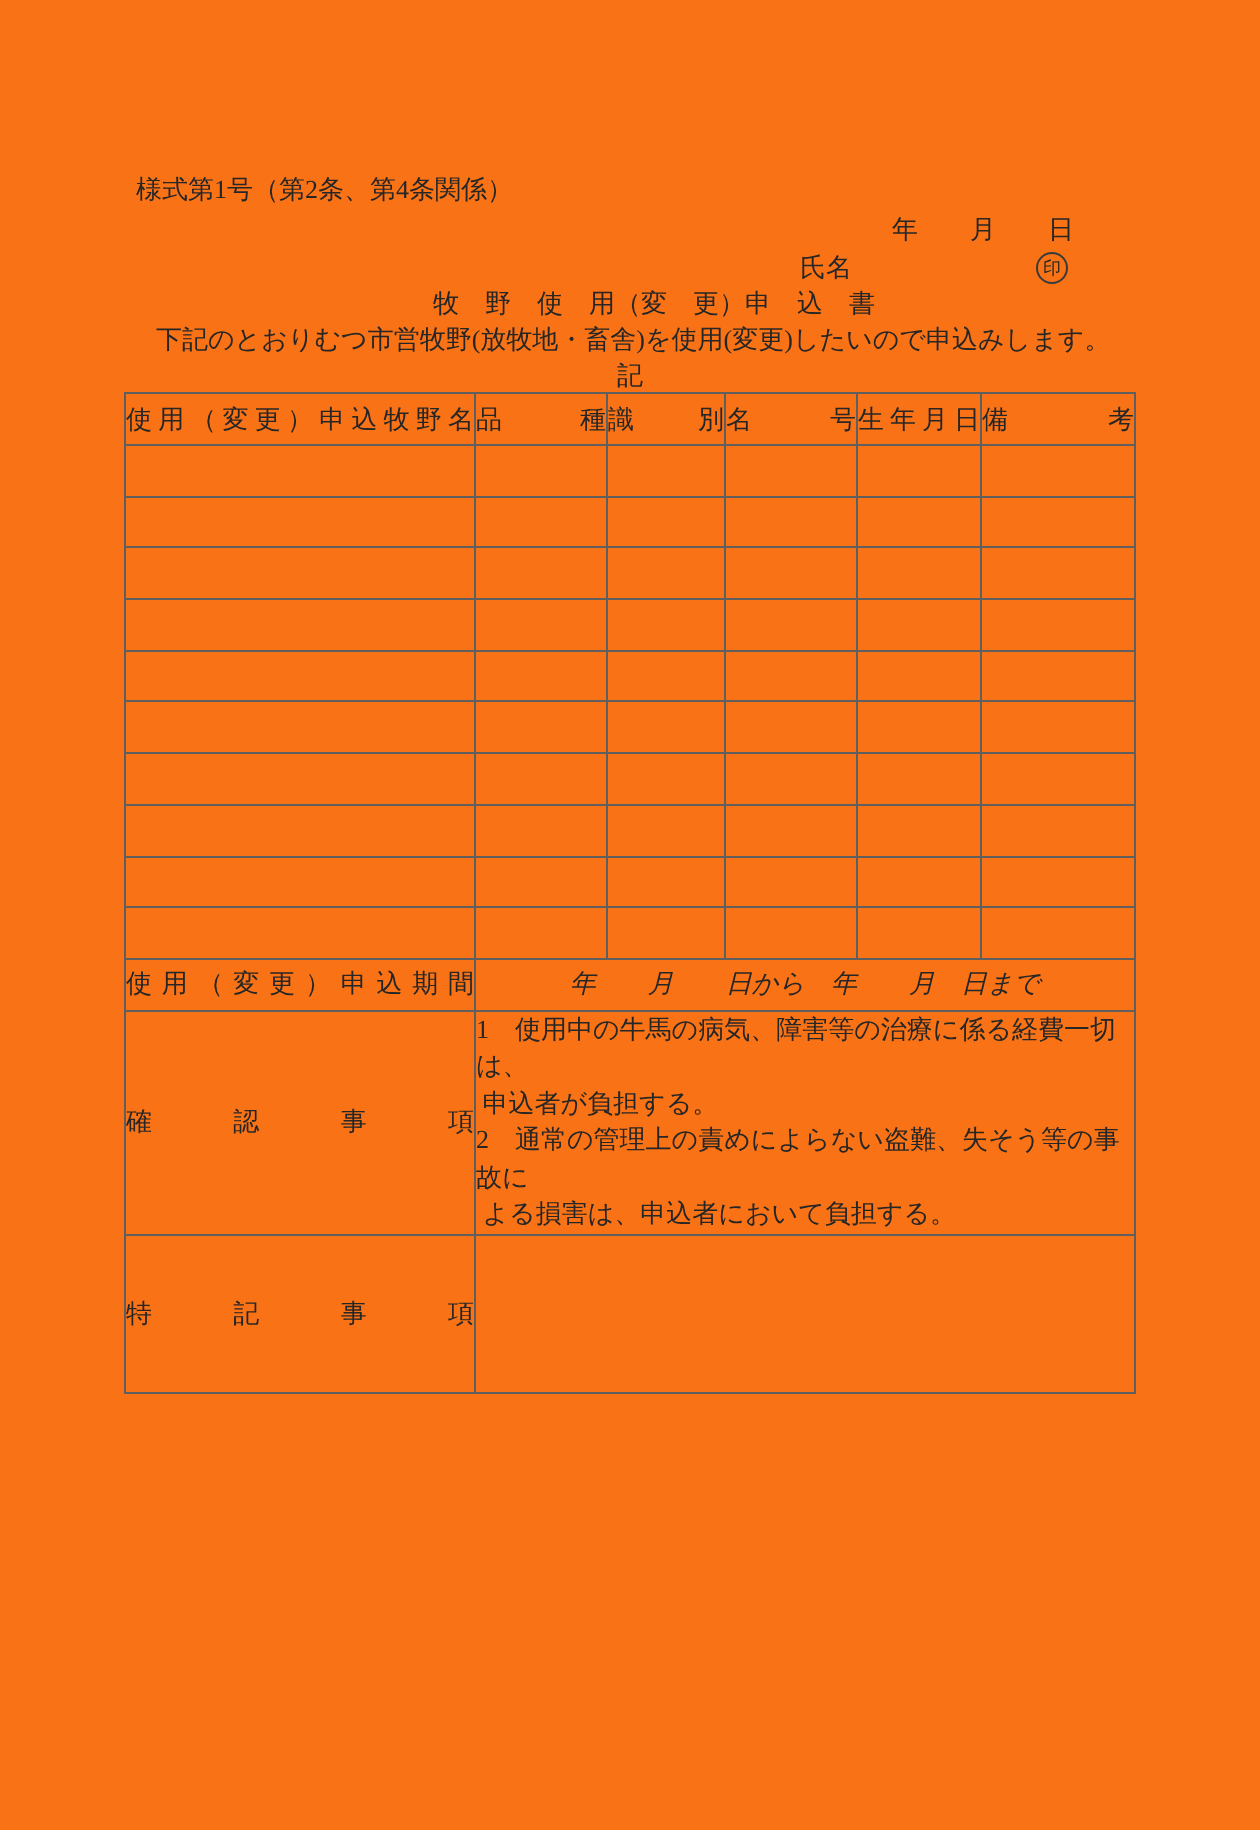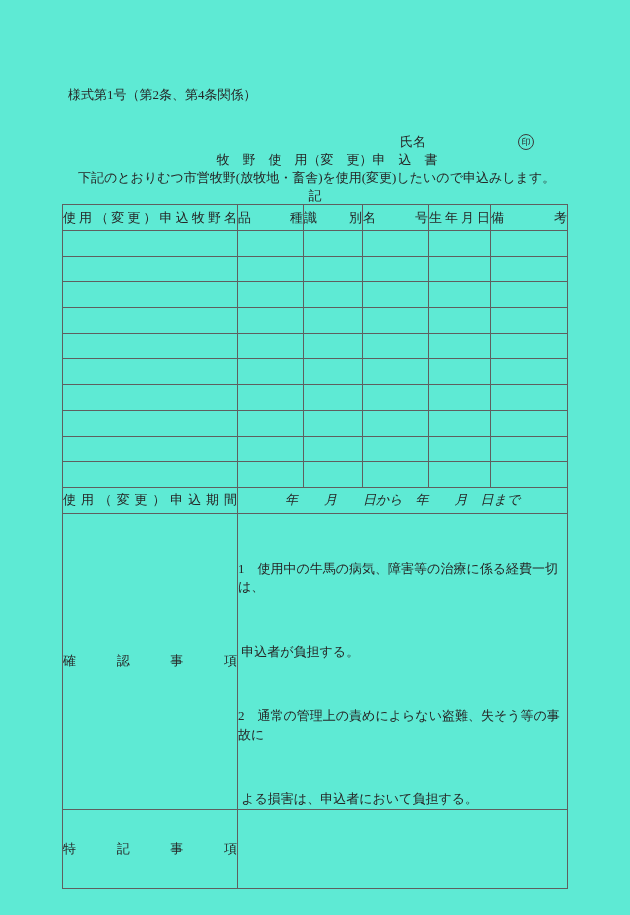--- a/index.html
+++ b/index.html
@@ -1,34 +1,34 @@
 <!DOCTYPE html>
 <html lang="ja"><head>
 <meta charset="utf-8">
 <style>
   html, body { margin: 0; padding: 0; background: #e8e8e8; }
   .page {
     position: relative;
     width: 630px;
     height: 915px;
     margin: 0 auto;
-    background: #5eead4;
+    background: #f97316;
     font-family: "Liberation Serif", "DejaVu Serif", serif;
     font-size: 13px;
     color: #262626;
     box-sizing: border-box;
     padding-top: 85px;
     overflow: hidden;
   }
   .line { line-height: 20px; white-space: pre; }
   .form-number { padding-left: 68px; height: 20px; }
   .date-line { height: 20px; text-align: right; padding-right: 93px; }
   .addressee { padding-left: 82px; height: 20px; }
   .address-line { padding-left: 400px; height: 16px; line-height: 16px; }
-  .name-line { padding-left: 400px; height: 17px; line-height: 17px; display: flex; align-items: center; margin-top: 28px; }
+  .name-line { padding-left: 400px; height: 17px; line-height: 17px; display: flex; align-items: center; }
   .seal {
     display: inline-flex;
     width: 14px; height: 14px;
     margin-left: 92px;
     border: 1px solid #3a3a3a;
     border-radius: 50%;
     font-size: 9px;
     align-items: center;
     justify-content: center;
     line-height: 14px;
@@ -64,30 +64,31 @@
   }
   td.confirm-label, td.special-label { padding: 0 10px; }
   td.period-value {
     text-align: center;
     padding-right: 4px;
     white-space: pre;
     font-style: italic;
   }
   tr.confirm-row td { height: 76px; }
   td.confirm-text { vertical-align: top; padding: 3px 4px 2px 6px; }
-  .confirm-line { line-height: 18.5px; white-space: pre-wrap; margin-top: 46px; }
+  .confirm-line { line-height: 18.5px; white-space: pre-wrap; }
   tr.special-row td { height: 78px; }
 </style>
 </head>
 <body>
 
 <div class="page">
 
   <div class="line form-number">様式第1号（第2条、第4条関係）</div>
 
+  <div class="line date-line">年　　月　　日</div>
 
 
 
   <div class="name-line">
     <span>氏名</span>
     <span class="seal">印</span>
   </div>
 
   <div class="line doc-title">牧　野　使　用（変　更）申　込　書</div>
 

